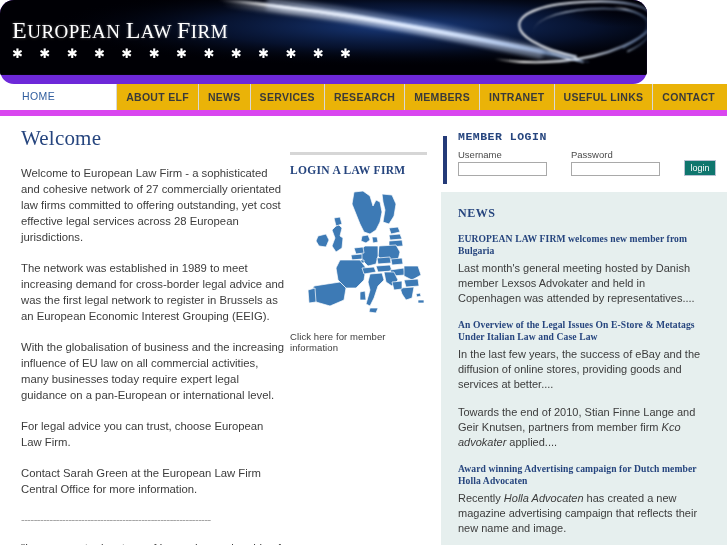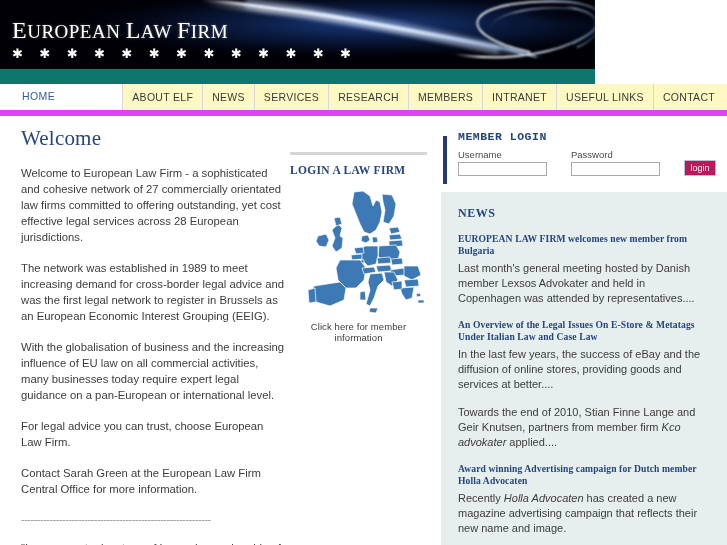--- a/index.html
+++ b/index.html
@@ -18,24 +18,25 @@
   }
   .page {
     position: relative;
     width: 727px;
     height: 545px;
   }
 
   
   .banner {
     position: relative;
-    width: 595px;
+    width: 647px;
     height: 84px;
-    background: #0f766e;
+    background: #6d28d9;
     overflow: hidden;
+    border-radius: 14px;
   }
   .banner-bg {
     position: absolute;
     inset: 0;
   }
   .logo {
     position: absolute;
     left: 12px;
     top: 18px;
     z-index: 5;
@@ -86,23 +87,24 @@
   .nav-tab {
     display: flex;
     align-items: center;
     justify-content: center;
     padding: 0 9px;
     height: 26px;
     font-size: 10.5px;
     color: #3a3a3a;
     letter-spacing: 0.3px;
     border-right: 1px solid #d8d8d8;
-    background: #fef9c3;
+    background: #eab308;
     white-space: nowrap;
     cursor: pointer;
+    font-weight: bold;
   }
   .nav-tab:last-child { border-right: none; padding-right: 12px; }
 
   
   .content {
     position: relative;
     height: 434px;
   }
 
   
@@ -164,23 +166,22 @@
     margin: 0 0 12px 0;
   }
   .map-wrap {
     width: 137px;
     margin-top: 4px;
     cursor: pointer;
   }
   .map-caption {
     font-size: 9.5px;
     color: #3c3c3c;
-    margin-top: 4px;
+    margin-top: 14px;
     letter-spacing: 0.1px;
-    text-align: center;
   }
 
   
   .col-right {
     position: absolute;
     left: 441px;
     top: 0;
     width: 286px;
     height: 434px;
   }
@@ -222,21 +223,21 @@
     border: 1px solid #a9a9a9;
     background: #ffffff;
     box-sizing: border-box;
     font-size: 10px;
     padding: 0 2px;
     font-family: "Liberation Sans", sans-serif;
   }
   .login-btn {
     width: 32px;
     height: 16px;
-    background: #be185d;
+    background: #0f766e;
     color: #ffffff;
     font-size: 9px;
     border: 1px solid #b9c2d2;
     box-sizing: border-box;
     cursor: pointer;
     padding: 0;
     line-height: 14px;
     font-family: "Liberation Sans", sans-serif;
   }
 

